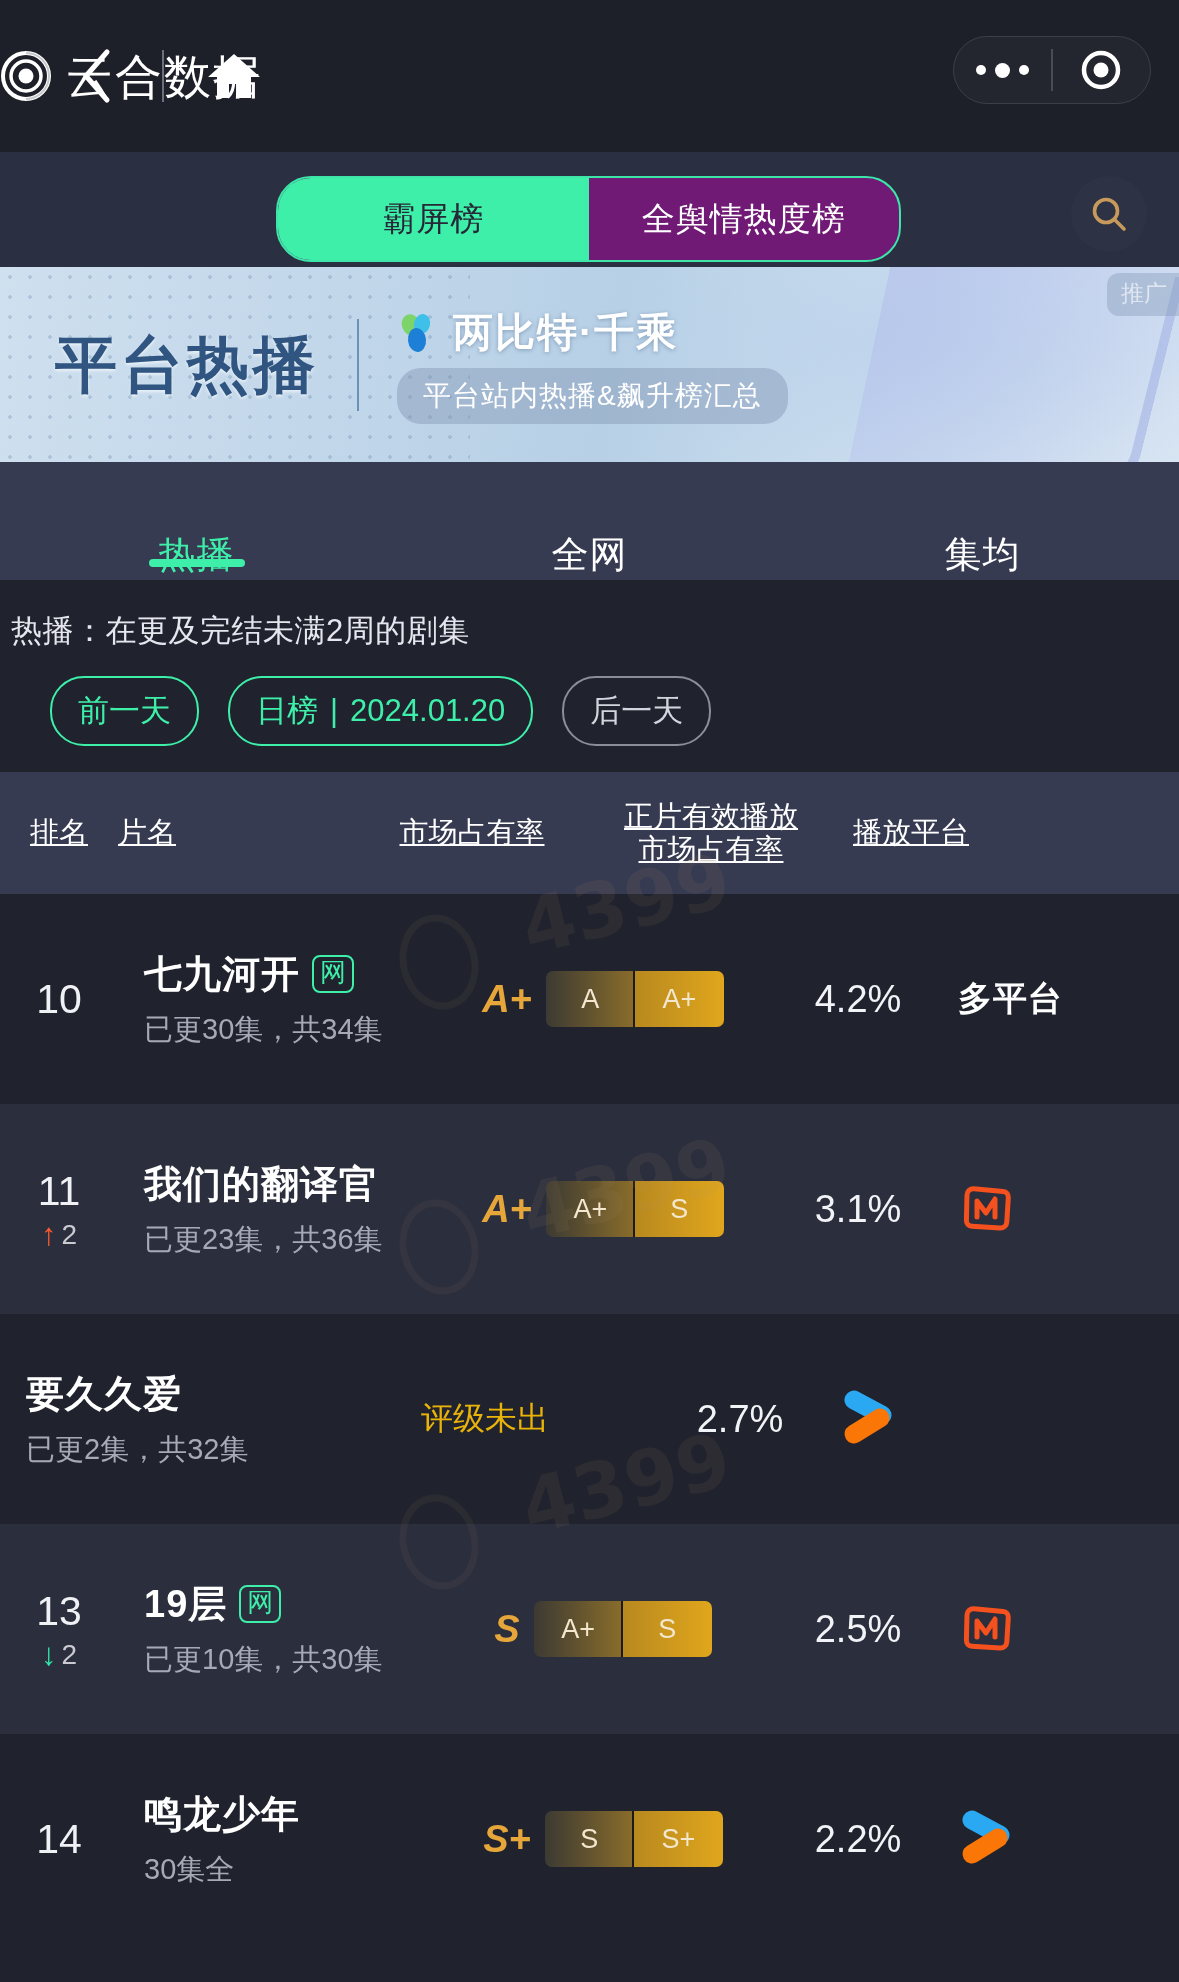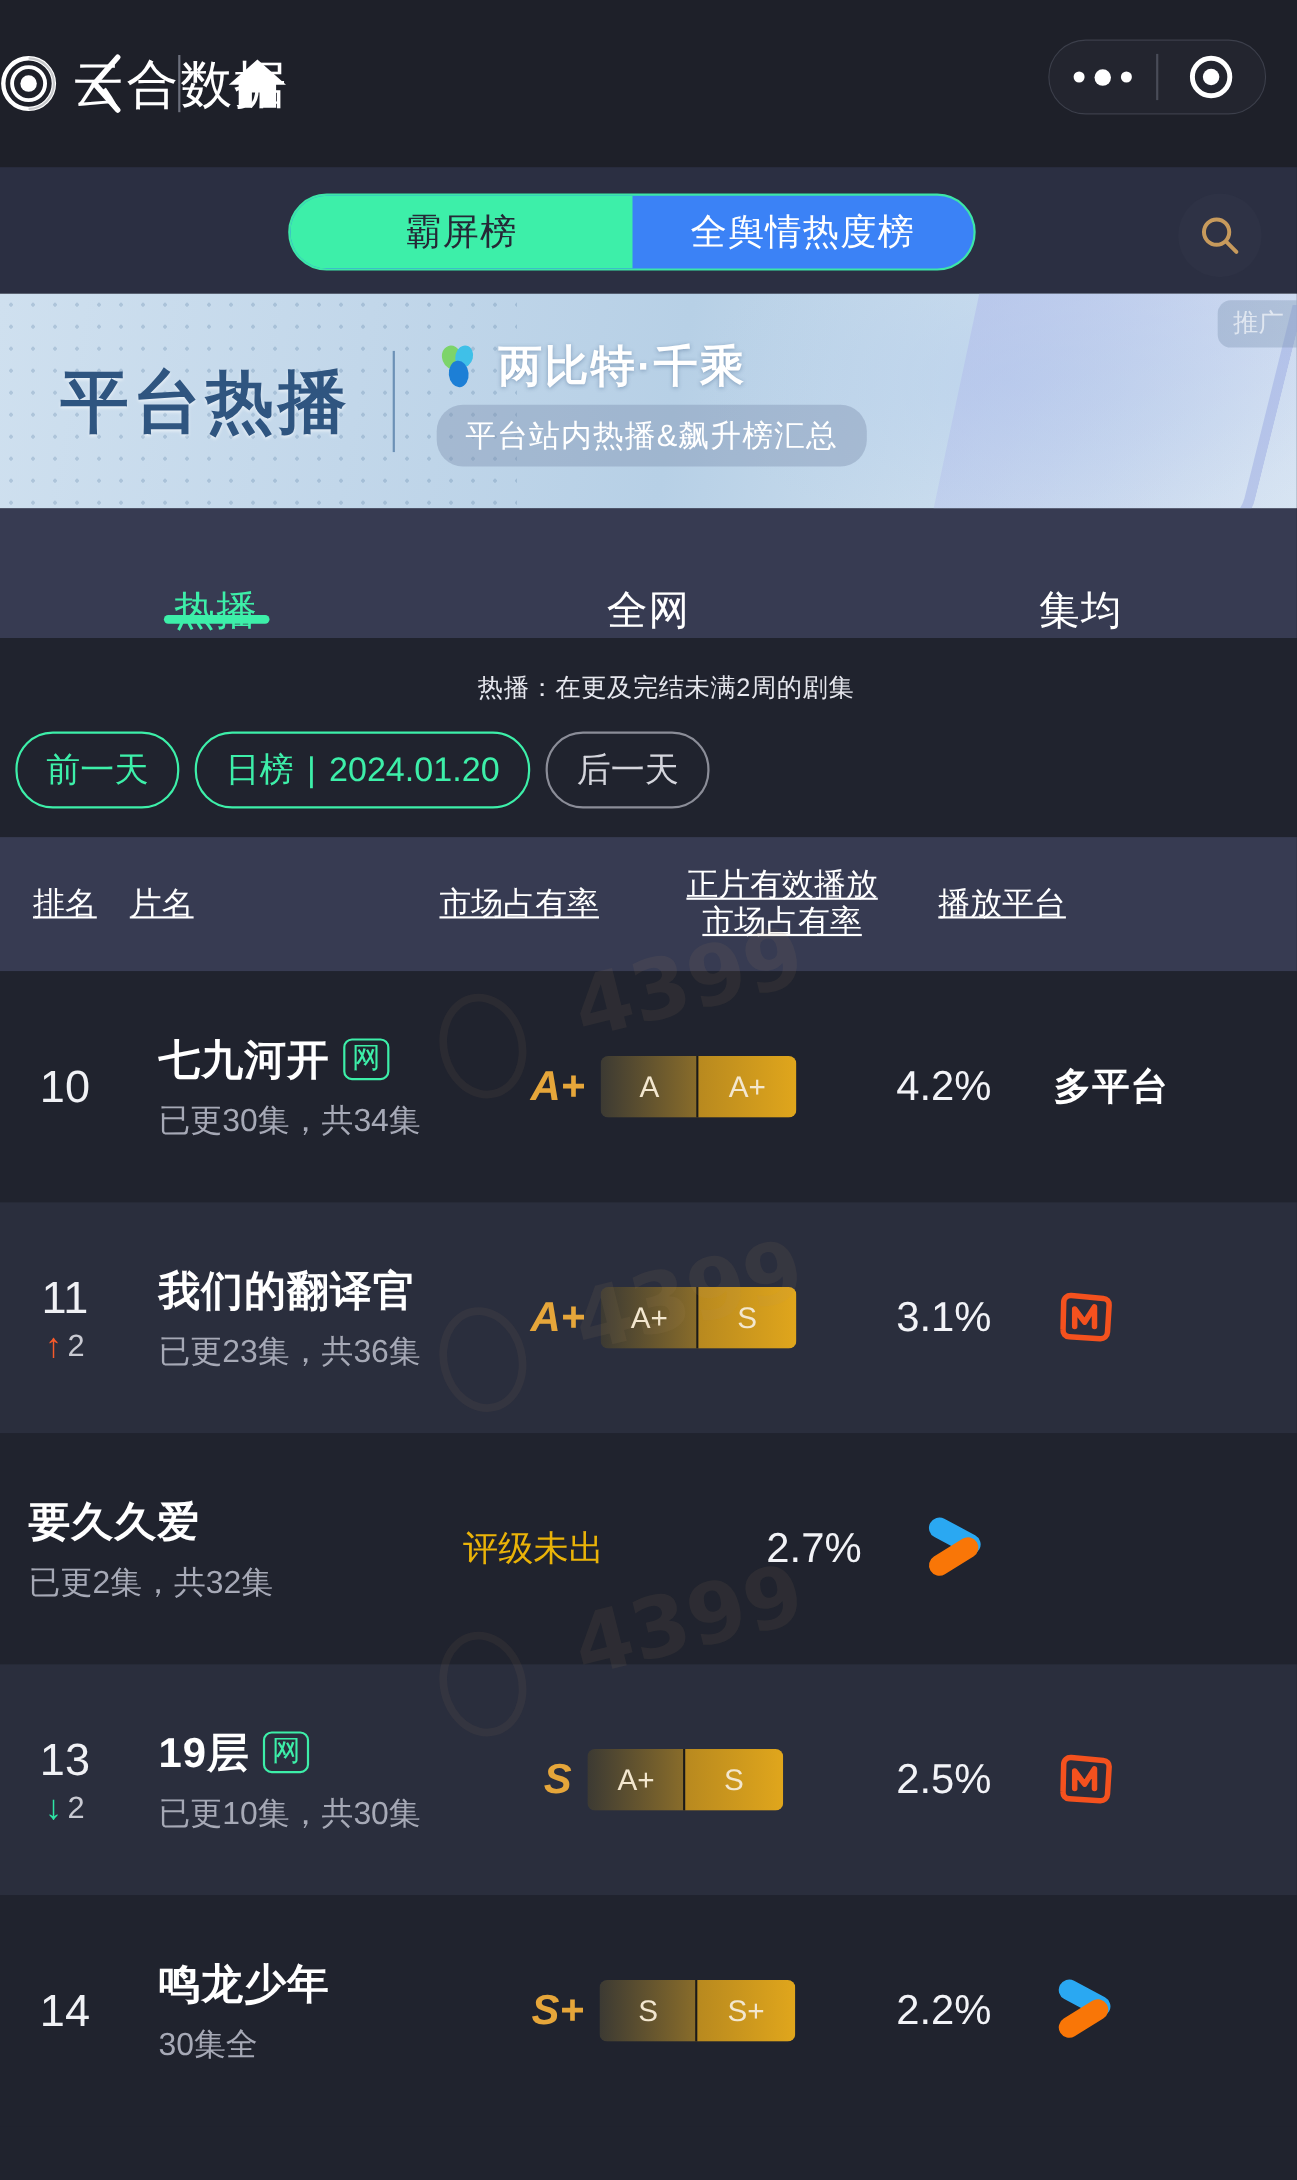--- a/index.html
+++ b/index.html
@@ -52,24 +52,24 @@
   .cap-dots i:nth-child(3){ width:10px; height:10px; }
   .cap-sep { width: 1.5px; height: 42px; background: #494c58; }
   .cap-target { flex: 1; display: flex; align-items: center; justify-content: center; }
 
   
   .togglebar {
     height: 115px; background: #2b2f42;
     display: flex; align-items: center; position: relative;
   }
   .segment {
-    position: absolute; left: 262px; top: 24px;
-    width: 625px; height: 70px;
+    position: absolute; left: 276px; top: 24px;
+    width: 625px; height: 86px;
     border-radius: 35px; border: 2px solid #3de6a8;
-    display: flex; overflow: hidden; background: #3b82f6;
+    display: flex; overflow: hidden; background: #701a75;
   }
   .seg-item {
     flex: 1; display: flex; align-items: center; justify-content: center;
     font-size: 33px; letter-spacing: 1px;
   }
   .seg-item.active { background: #3defa9; color: #252836; }
   .seg-item.inactive { color: #ffffff; }
   .search-btn {
     position: absolute; right: 32px; top: 24px;
     width: 76px; height: 76px; border-radius: 50%;
@@ -142,23 +142,23 @@
   .tab span.lbl { font-size: 37px; color: #ffffff; letter-spacing: 1px; }
   .tab.active span.lbl { color: #3defa9; }
   .tab .ind {
     position: absolute; bottom: 13px; width: 96px; height: 8px;
     border-radius: 4px; background: #3defa9;
   }
 
   
   .filterzone { background: #20232e; padding: 30px 0 26px 0; }
   .filter-desc {
-    color: #e6e7ee; font-size: 23px; padding-left: 32px; letter-spacing: .5px; text-align: center;
-  }
-  .chips { display: flex; gap: 14px; padding-left: 14px; margin-top: 24px; }
+    color: #e6e7ee; font-size: 31px; padding-left: 11px; letter-spacing: .5px;
+  }
+  .chips { display: flex; gap: 29px; padding-left: 14px; margin-top: 24px; margin-left: 36px; }
   .chip {
     border-radius: 34px; padding: 12px 26px; font-size: 31px;
     display: flex; align-items: center; gap: 2px; white-space: nowrap;
   }
   .chip.green { border: 2px solid #3defa9; color: #3defa9; }
   .chip.grey  { border: 2px solid #8b8d98; color: #d4d5dc; }
   .chip .divider-pipe { color: #3defa9; padding: 0 10px; }
 
   
   .thead {

